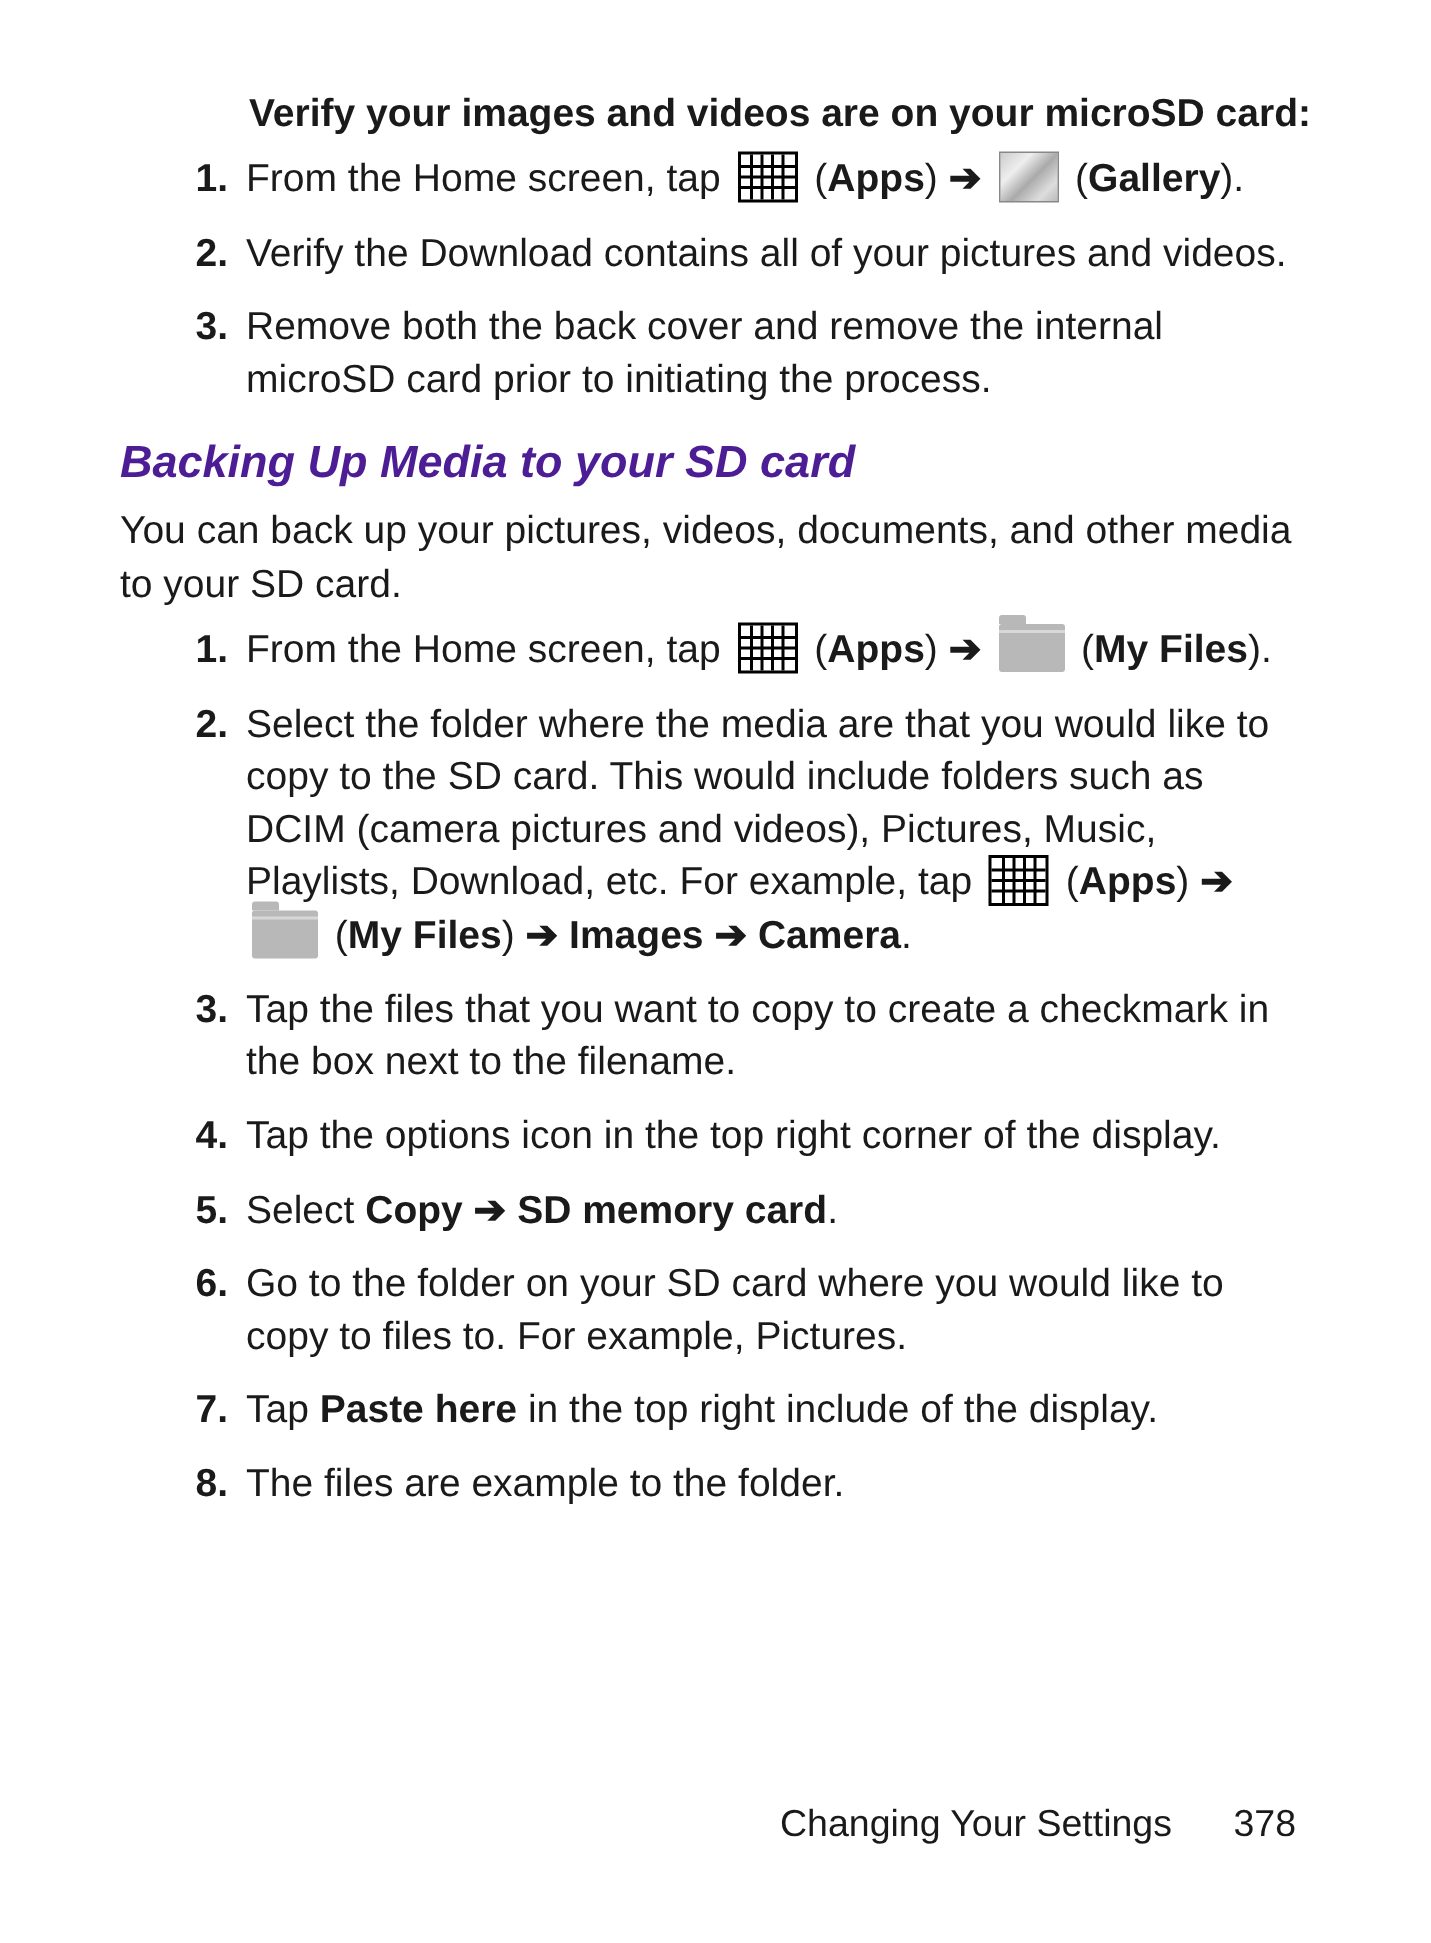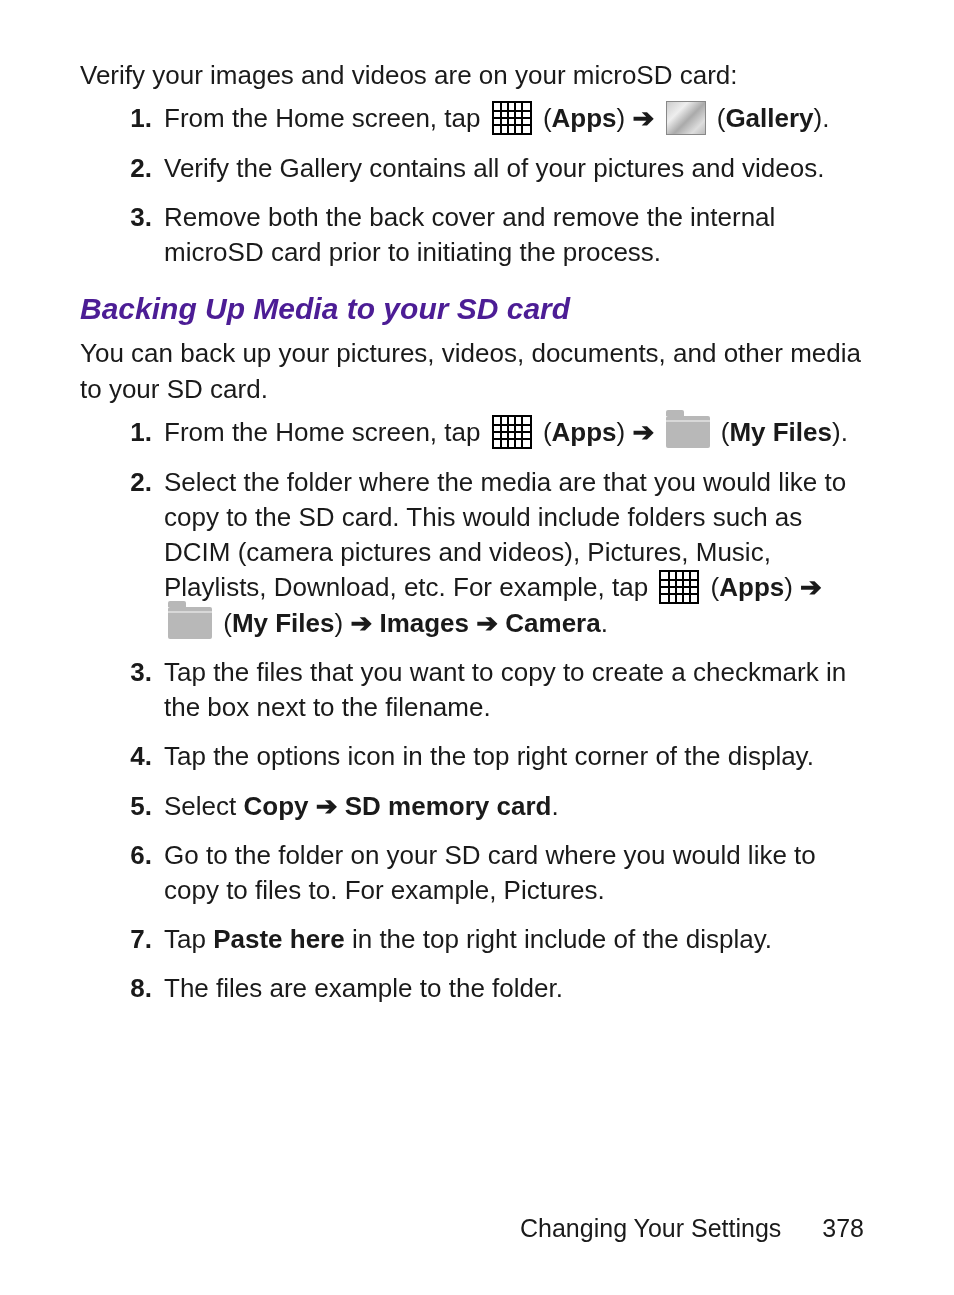--- a/index.html
+++ b/index.html
@@ -11,24 +11,25 @@
     background: #fff;
     font-family: Arial, Helvetica, sans-serif;
     color: #1a1a1a;
   }
   .page {
     padding: 60px 80px 60px 80px;
     position: relative;
     height: 100%;
   }
   .section-heading {
-    font-weight: normal;
+    font-weight: bold;
     font-size: 26px;
     margin: 0 0 10px 0;
     font-stretch: condensed;
+    text-align: right;
   }
   .subsection-heading {
     font-weight: bold;
     font-style: italic;
     font-size: 30px;
     color: #4c1d95;
     margin: 22px 0 10px 0;
   }
   .body-text {
     font-size: 26px;
@@ -105,21 +106,21 @@
   }
   .folder-icon::after {
     content: "";
     position: absolute;
     top: 4px; left: 0; right: 0;
     height: 2px;
     background: #d8d8d8;
   }
   .footer {
     position: absolute;
-    bottom: 52px;
+    bottom: 64px;
     right: 90px;
     font-size: 25px;
   }
   .footer .chap { margin-right: 34px; }
 </style>
 </head>
 <body>
 
 <div class="page">
 
@@ -128,21 +129,21 @@
   <ol class="steps">
     <li>
       <span>From the Home screen, tap </span>
       <span class="ico grid-icon"></span>
       (<span class="b">Apps</span>)
       <span class="arrow">➔</span>
       <span class="ico gallery-icon"></span>
       (<span class="b">Gallery</span>).
     </li>
     <li>
-      <span>Verify the Gallery contains all of your pictures and videos.</span>
+      <span>Verify the Download contains all of your pictures and videos.</span>
     </li>
     <li>
       <span>Remove both the back cover and remove the internal microSD card prior to initiating the process.</span>
     </li>
   </ol>
 
   <div class="subsection-heading">Backing Up Media to your SD card</div>
   <p class="body-text">You can back up your pictures, videos, documents, and other media to your SD card.</p>
 
   <ol class="steps">

